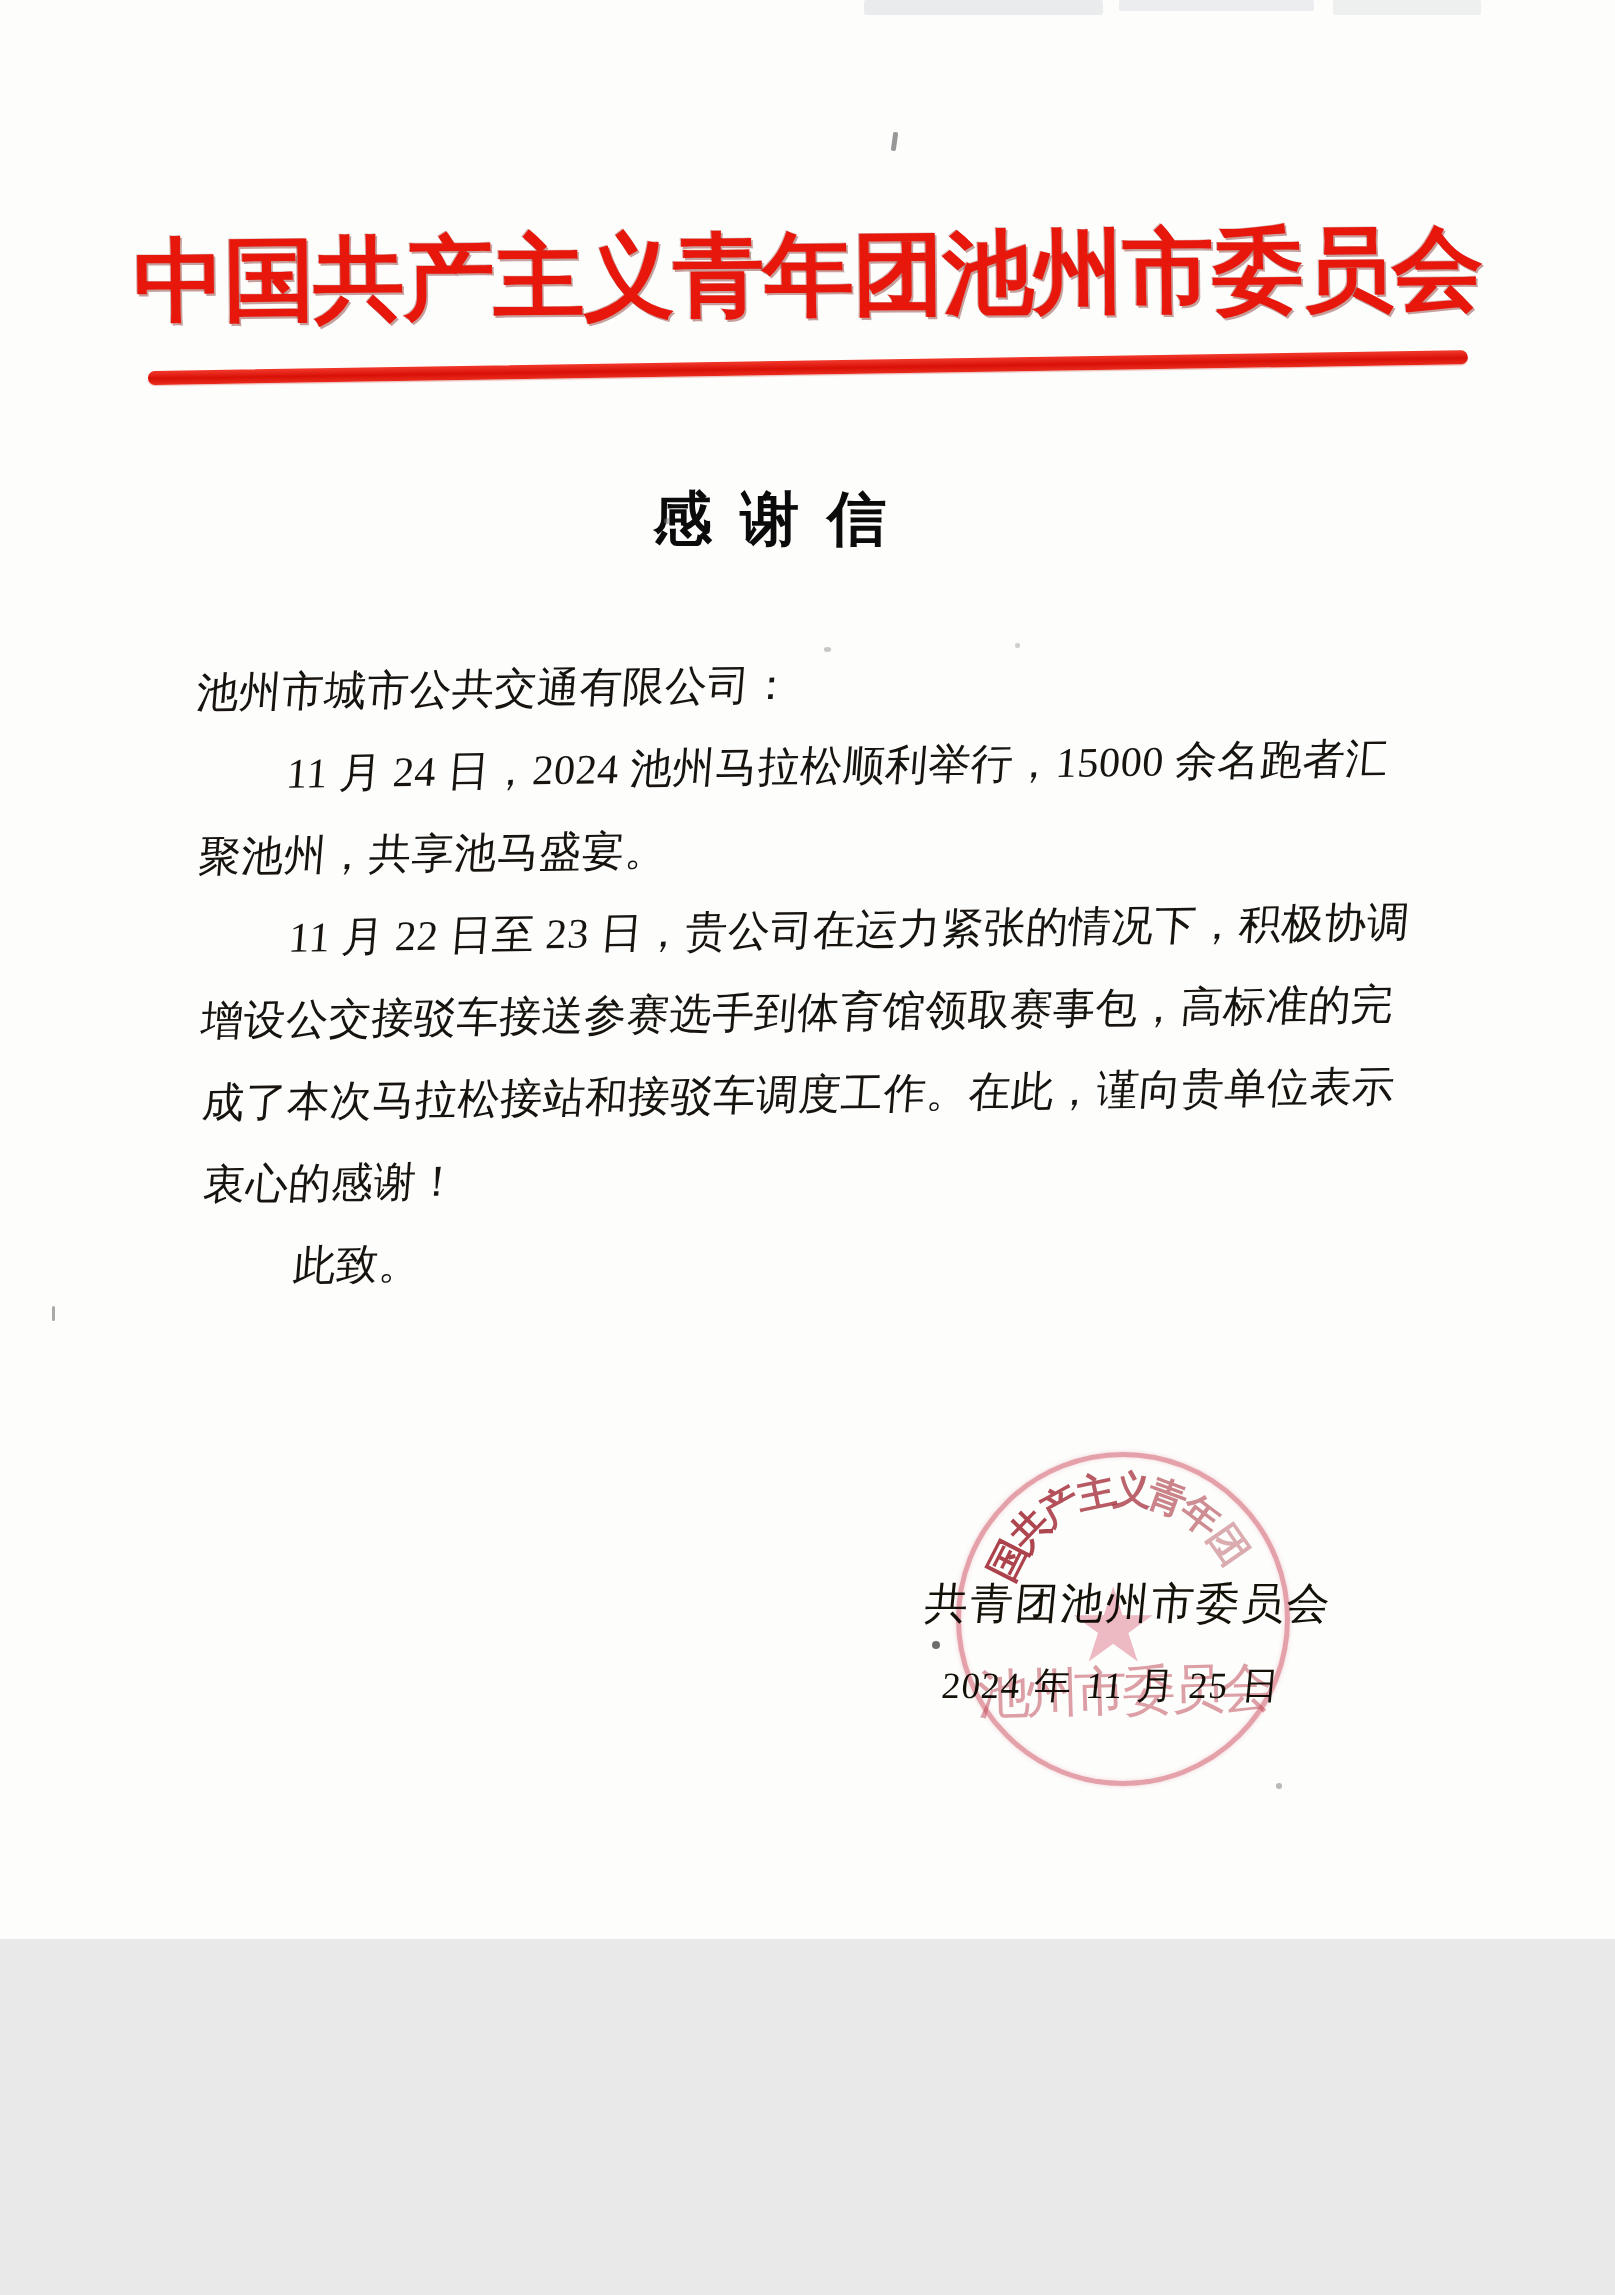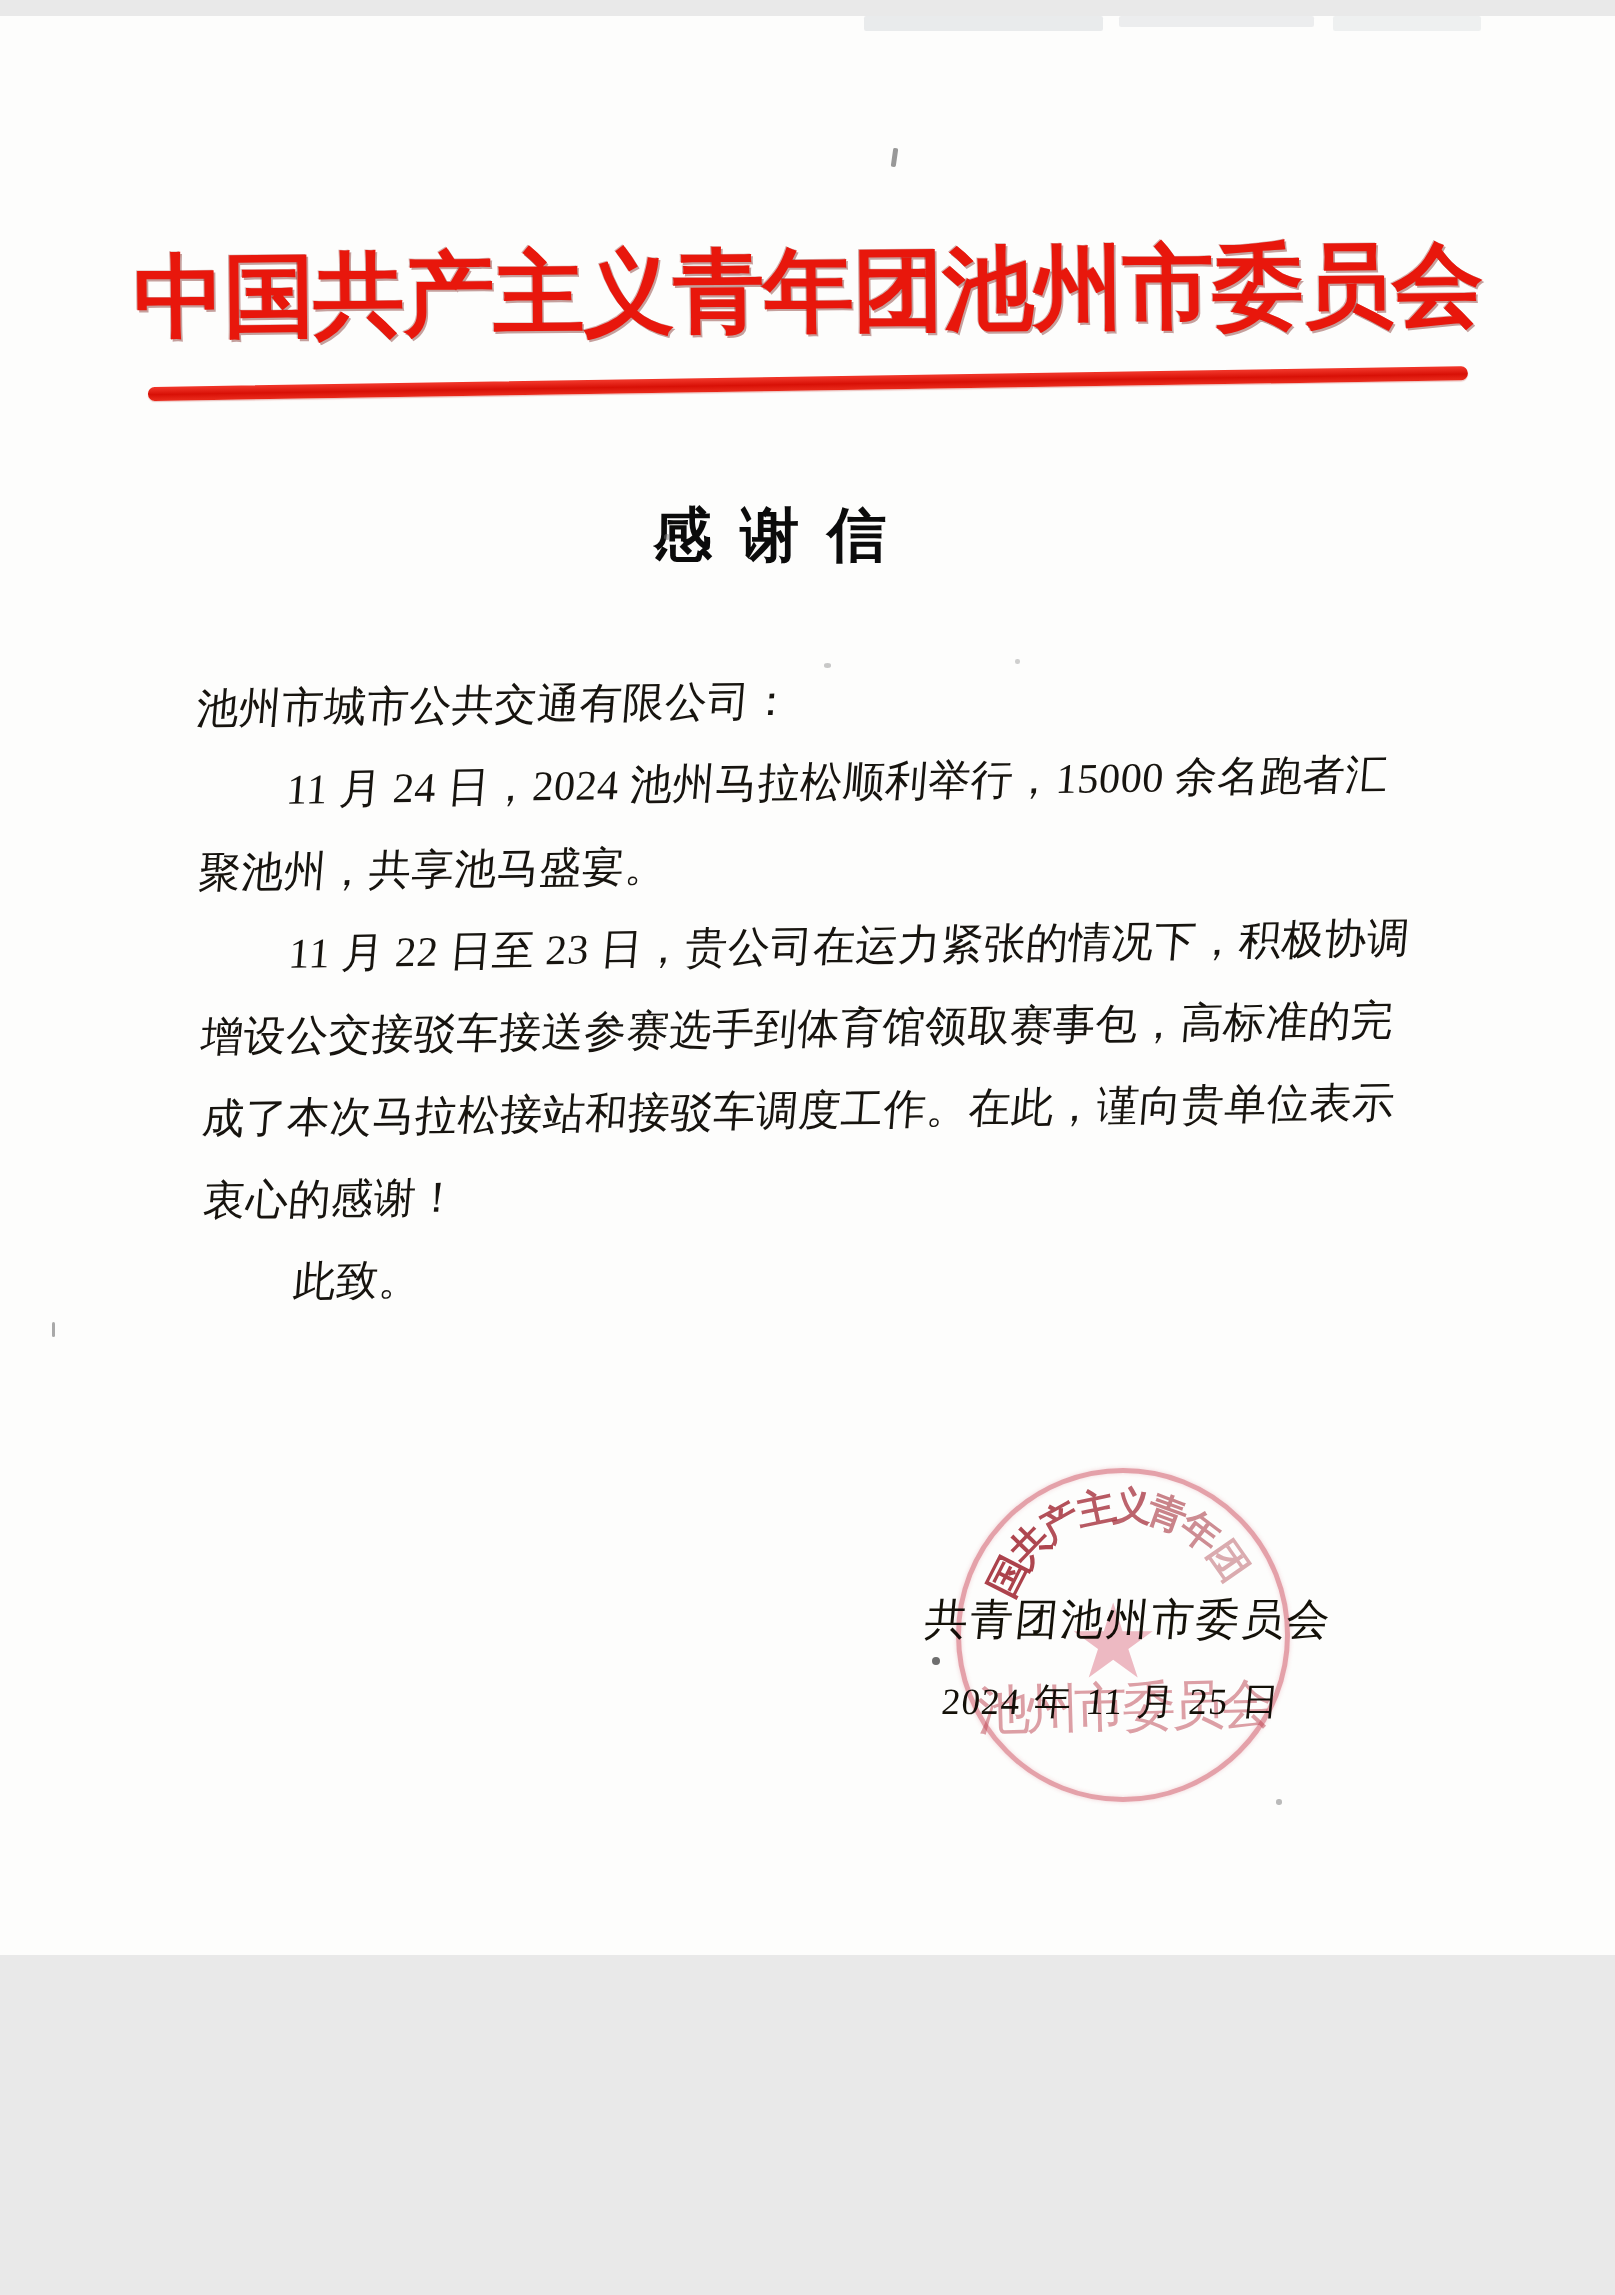--- a/index.html
+++ b/index.html
@@ -1,20 +1,19 @@
 <!DOCTYPE html>
 <html style="--letterhead_red: #e8170c; --rule_red: #d81006; --ink: #17140f; --stamp_red: #a8323e;font-size:9px"><head>
 <meta charset="utf-8">
 <style>
   html,body{margin:0;padding:0;background:#e9e9e9;}
   .page{
     position:relative; width:1616px; height:1939px; overflow:hidden;
     background:#fdfdfc;
     font-family:"Liberation Serif","DejaVu Serif",serif;
-    margin-top:16px;
   }
   
   .letterhead-org{
     position:absolute; top:224px; left:0; width:100%;
     text-align:center; white-space:nowrap;
     font-size:91px; font-weight:700; letter-spacing:-1.1px; line-height:1.15;
     color:var(--letterhead_red,#e8170c);
     text-shadow:1.7px 2.2px 0.6px rgba(104,9,3,.38), -1.1px -0.6px 0.6px rgba(128,12,6,.32);
     transform:rotate(-0.55deg);
   }

